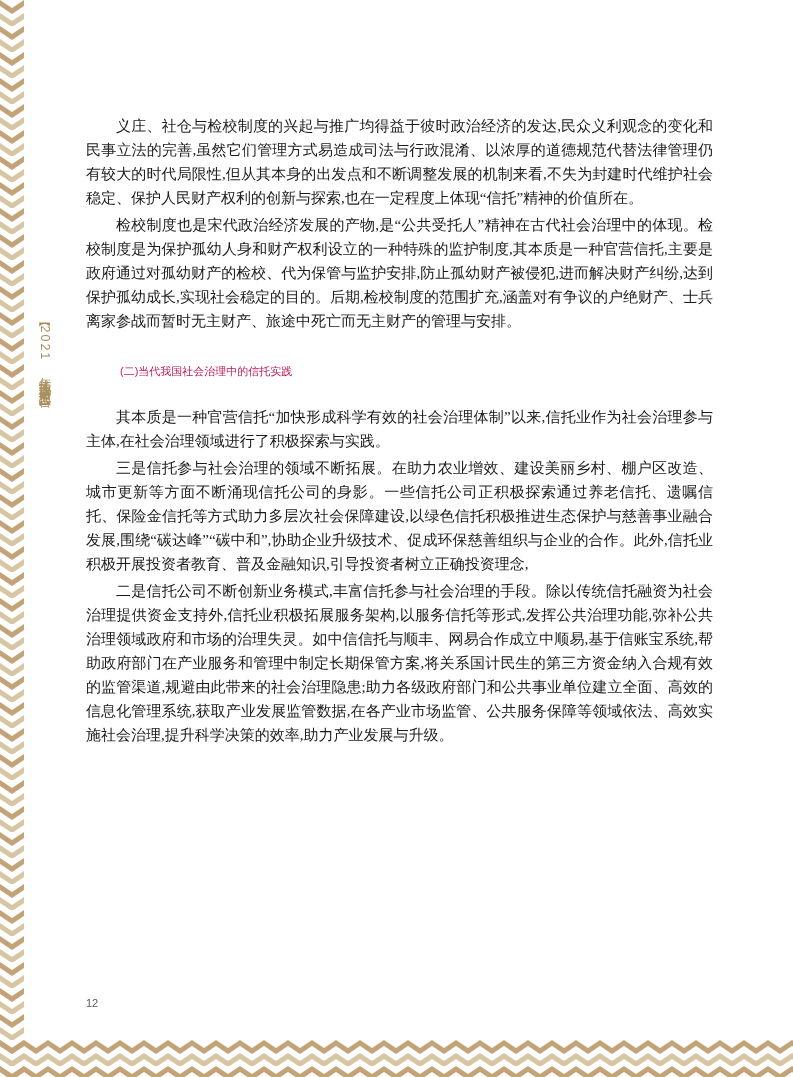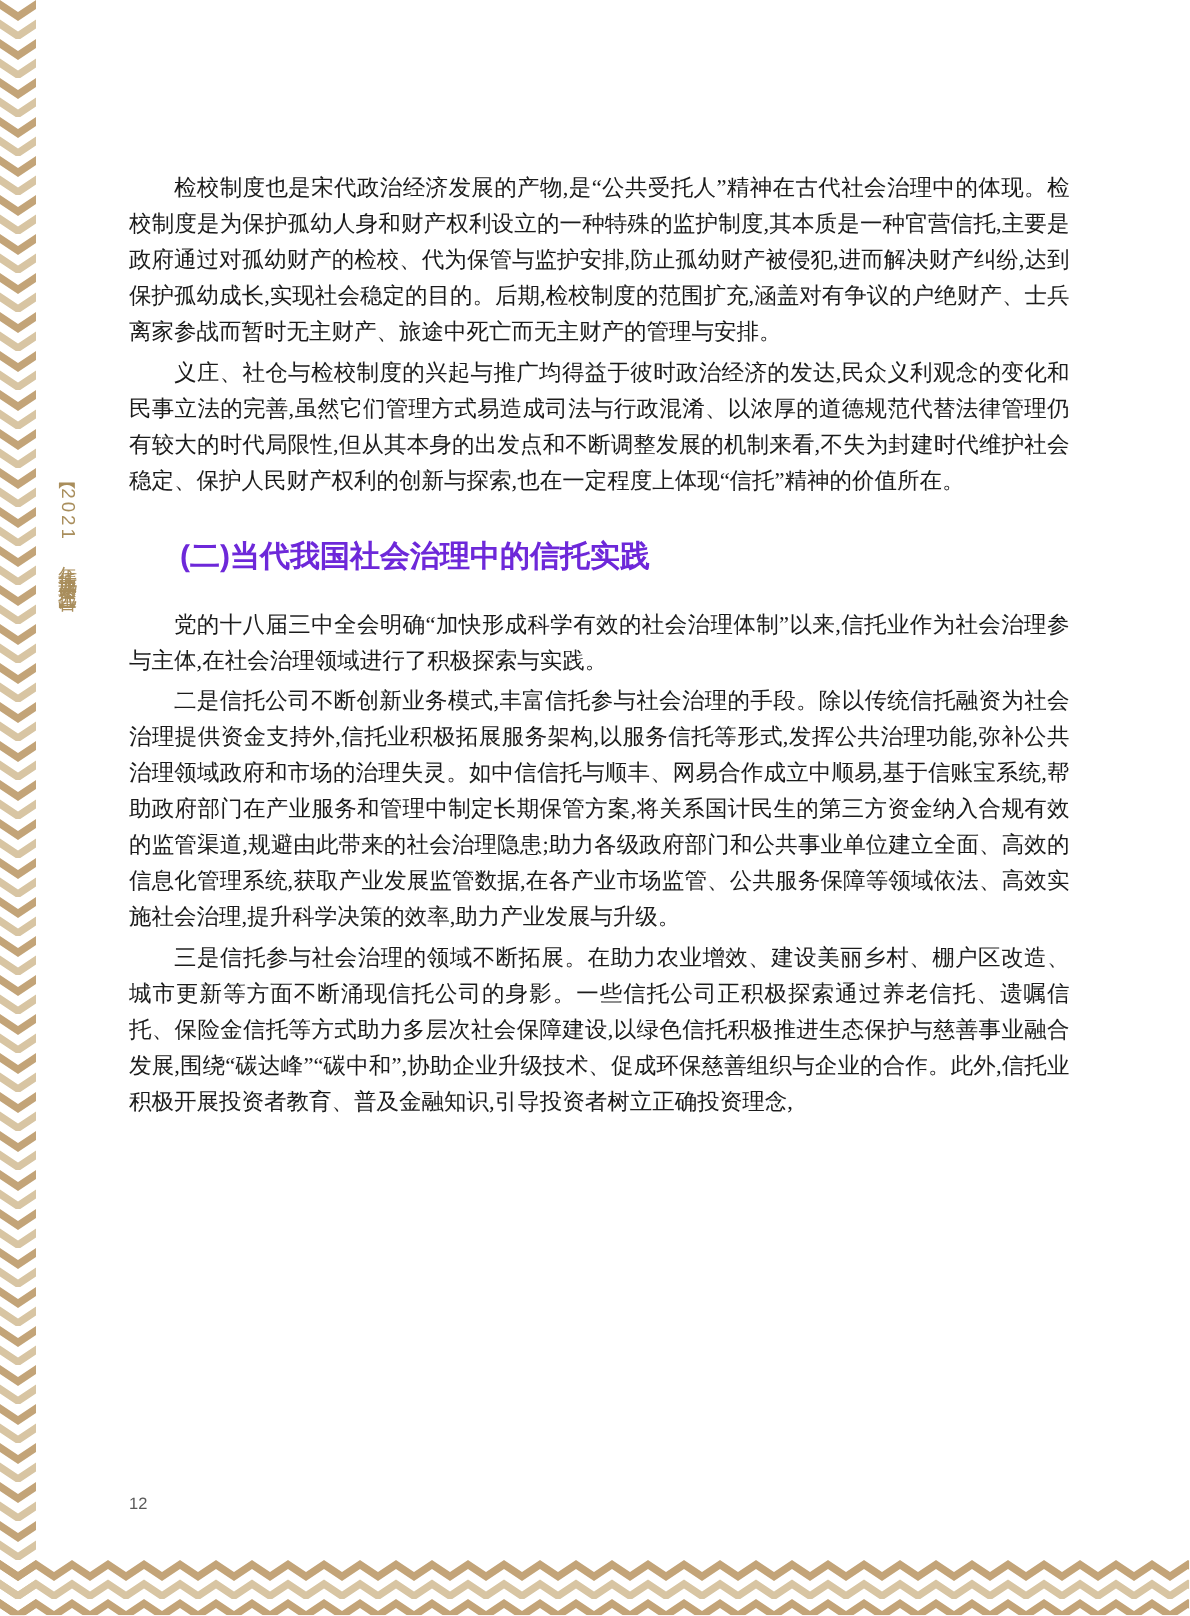--- a/index.html
+++ b/index.html
@@ -40,24 +40,24 @@
     color: #1b1b1b;
     font-size: 15px;
     line-height: 24px;
     text-align: justify;
   }
   .content p {
     text-indent: 2em;
     margin-bottom: 3px;
   }
   .section-heading {
-    color: #6d28d9;
+    color: #be185d;
     font-family: "Liberation Sans", "DejaVu Sans", sans-serif;
-    font-weight: bold;
-    font-size: 20px;
+    font-weight: normal;
+    font-size: 11px;
     margin: 26px 0 22px 34px;
     text-indent: 0;
   }
   .page-number {
     position: absolute;
     left: 86px;
     top: 997px;
     font-size: 11px;
     color: #595959;
     font-family: "Liberation Sans", "DejaVu Sans", sans-serif;
@@ -84,23 +84,23 @@
         <path d="M0 0 L12 8 L24 0 L24 6 L12 14 L0 6 Z" fill="#c3a478"></path>
         <path d="M0 13 L12 21 L24 13 L24 19 L12 27 L0 19 Z" fill="#d8c5a3"></path>
       </pattern>
     </defs>
     <rect width="793" height="37" fill="url(#chev-bottom)"></rect>
   </svg>
 
   <div class="sidebar-title">【 2021 年信托业专题研究报告 】</div>
 
   <main class="content">
+    <p>义庄、社仓与检校制度的兴起与推广均得益于彼时政治经济的发达,民众义利观念的变化和民事立法的完善,虽然它们管理方式易造成司法与行政混淆、以浓厚的道德规范代替法律管理仍有较大的时代局限性,但从其本身的出发点和不断调整发展的机制来看,不失为封建时代维护社会稳定、保护人民财产权利的创新与探索,也在一定程度上体现“信托”精神的价值所在。</p>
     <p>检校制度也是宋代政治经济发展的产物,是“公共受托人”精神在古代社会治理中的体现。检校制度是为保护孤幼人身和财产权利设立的一种特殊的监护制度,其本质是一种官营信托,主要是政府通过对孤幼财产的检校、代为保管与监护安排,防止孤幼财产被侵犯,进而解决财产纠纷,达到保护孤幼成长,实现社会稳定的目的。后期,检校制度的范围扩充,涵盖对有争议的户绝财产、士兵离家参战而暂时无主财产、旅途中死亡而无主财产的管理与安排。</p>
-    <p>义庄、社仓与检校制度的兴起与推广均得益于彼时政治经济的发达,民众义利观念的变化和民事立法的完善,虽然它们管理方式易造成司法与行政混淆、以浓厚的道德规范代替法律管理仍有较大的时代局限性,但从其本身的出发点和不断调整发展的机制来看,不失为封建时代维护社会稳定、保护人民财产权利的创新与探索,也在一定程度上体现“信托”精神的价值所在。</p>
     <h2 class="section-heading">(二)当代我国社会治理中的信托实践</h2>
-    <p>党的十八届三中全会明确“加快形成科学有效的社会治理体制”以来,信托业作为社会治理参与主体,在社会治理领域进行了积极探索与实践。</p>
+    <p>其本质是一种官营信托“加快形成科学有效的社会治理体制”以来,信托业作为社会治理参与主体,在社会治理领域进行了积极探索与实践。</p>
+    <p>三是信托参与社会治理的领域不断拓展。在助力农业增效、建设美丽乡村、棚户区改造、城市更新等方面不断涌现信托公司的身影。一些信托公司正积极探索通过养老信托、遗嘱信托、保险金信托等方式助力多层次社会保障建设,以绿色信托积极推进生态保护与慈善事业融合发展,围绕“碳达峰”“碳中和”,协助企业升级技术、促成环保慈善组织与企业的合作。此外,信托业积极开展投资者教育、普及金融知识,引导投资者树立正确投资理念,</p>
     <p>二是信托公司不断创新业务模式,丰富信托参与社会治理的手段。除以传统信托融资为社会治理提供资金支持外,信托业积极拓展服务架构,以服务信托等形式,发挥公共治理功能,弥补公共治理领域政府和市场的治理失灵。如中信信托与顺丰、网易合作成立中顺易,基于信账宝系统,帮助政府部门在产业服务和管理中制定长期保管方案,将关系国计民生的第三方资金纳入合规有效的监管渠道,规避由此带来的社会治理隐患;助力各级政府部门和公共事业单位建立全面、高效的信息化管理系统,获取产业发展监管数据,在各产业市场监管、公共服务保障等领域依法、高效实施社会治理,提升科学决策的效率,助力产业发展与升级。</p>
-    <p>三是信托参与社会治理的领域不断拓展。在助力农业增效、建设美丽乡村、棚户区改造、城市更新等方面不断涌现信托公司的身影。一些信托公司正积极探索通过养老信托、遗嘱信托、保险金信托等方式助力多层次社会保障建设,以绿色信托积极推进生态保护与慈善事业融合发展,围绕“碳达峰”“碳中和”,协助企业升级技术、促成环保慈善组织与企业的合作。此外,信托业积极开展投资者教育、普及金融知识,引导投资者树立正确投资理念,</p>
   </main>
 
   <div class="page-number">12</div>
 
 </div>
 
 </body></html>

